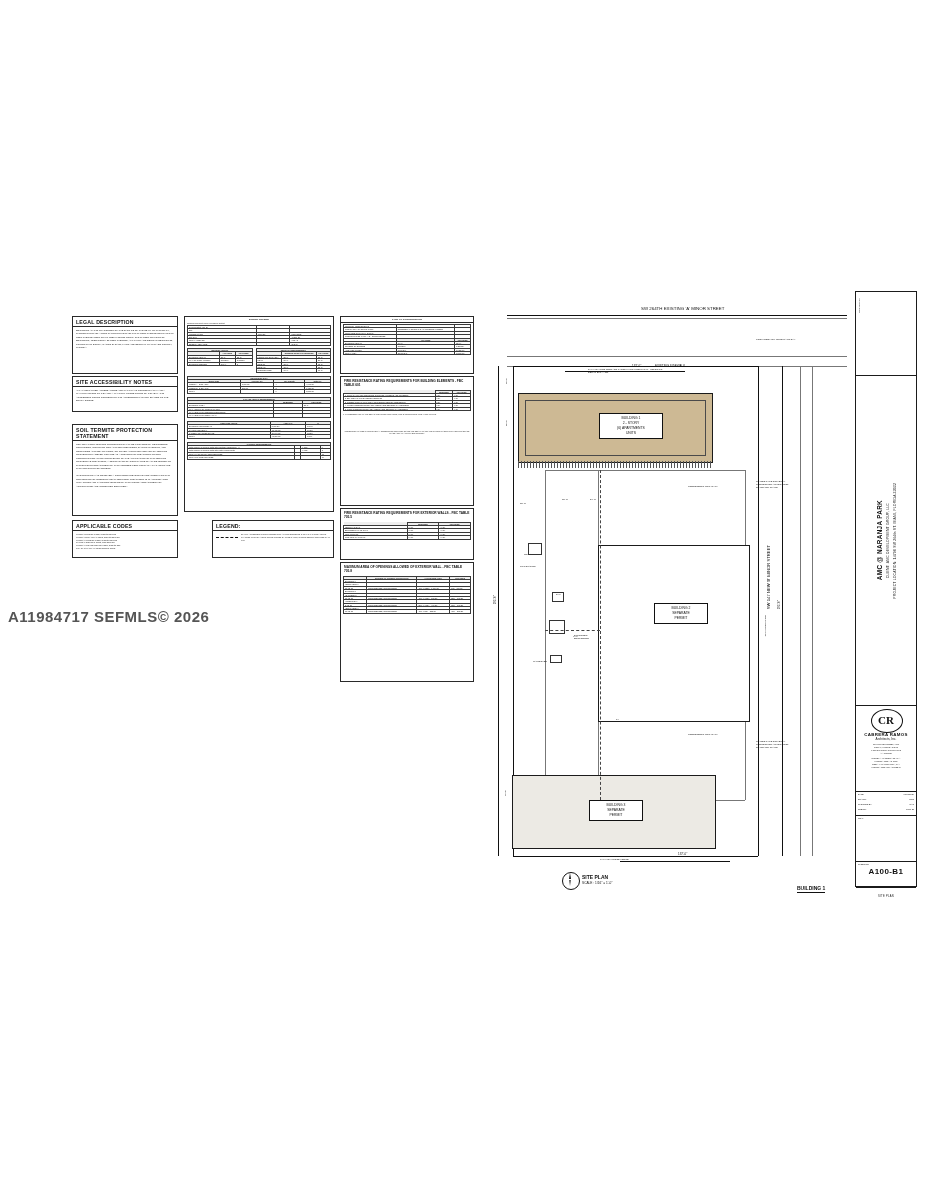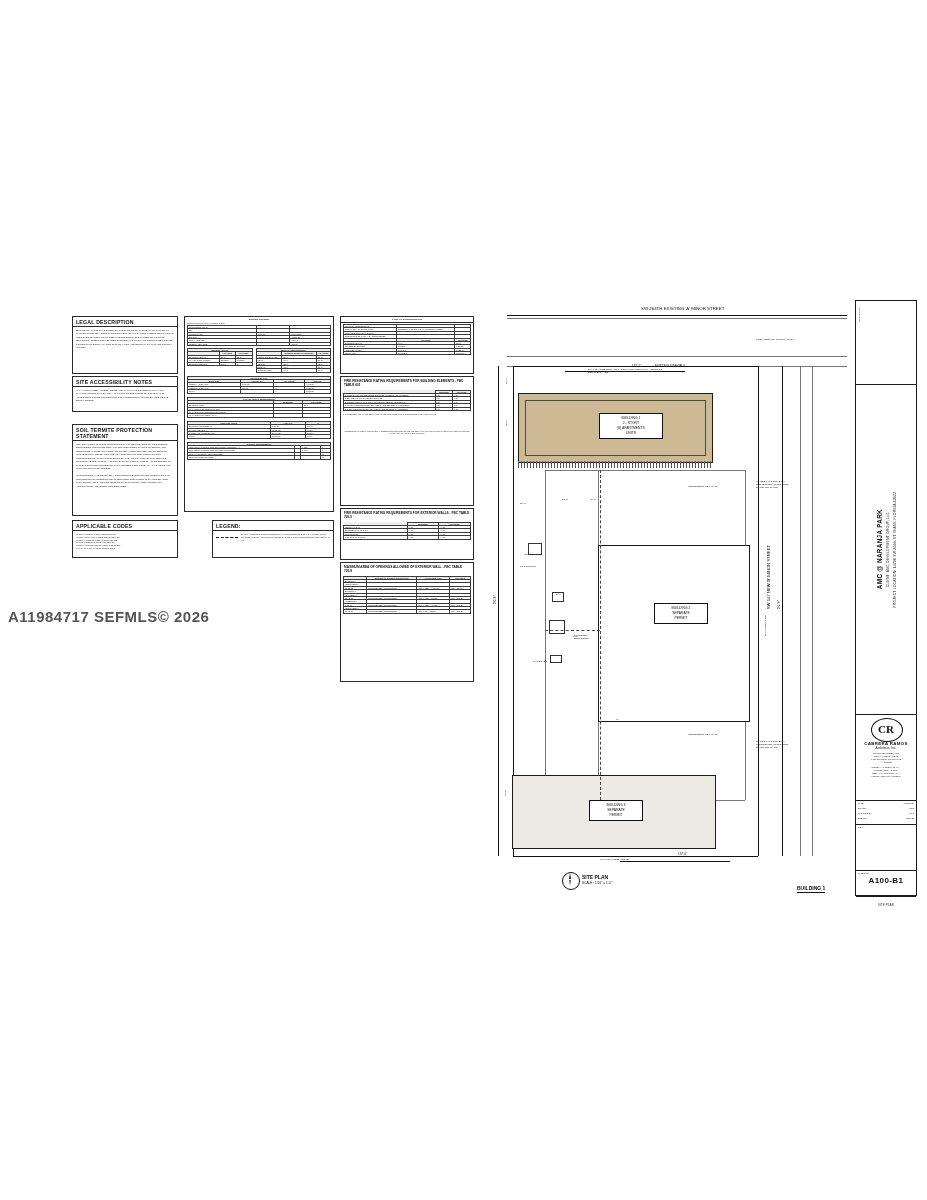--- a/index.html
+++ b/index.html
@@ -39,21 +39,21 @@
   .callout{position:absolute;background:#fff;border:.7px solid #111;font-size:3.4px;line-height:1.5;text-align:center;padding:2px 4px;}
 
   .bldg2{position:absolute;left:598px;top:545px;width:150px;height:175px;background:#fff;border:1px solid #1b1b1b;}
   .bldg3{position:absolute;left:512px;top:775px;width:202px;height:72px;background:#eceae4;border:1px solid #1b1b1b;}
 
   .hatchband{position:absolute;background:repeating-linear-gradient(90deg,#555 0 .6px,transparent .6px 3px);}
 
   .parking{position:absolute;border:.7px solid #555;}
 
   
-  .tb{position:absolute;left:855px;top:300px;width:62px;height:596px;border:1px solid #1b1b1b;background:#fff;box-sizing:border-box;}
+  .tb{position:absolute;left:855px;top:291px;width:62px;height:596px;border:1px solid #1b1b1b;background:#fff;box-sizing:border-box;}
   .tb .sec{border-bottom:1px solid #1b1b1b;box-sizing:border-box;position:relative;}
   .vert{writing-mode:vertical-rl;transform:rotate(180deg);}
   .tb .proj{font-size:6.4px;font-weight:bold;letter-spacing:.3px;}
   .tb .sub{font-size:3.4px;letter-spacing:.2px;}
   .tb .firm{font-size:4.4px;font-weight:bold;text-align:center;letter-spacing:.3px;}
   .tb .firm2{font-size:3.2px;text-align:center;}
   .tb .addr{font-size:2.1px;text-align:center;line-height:1.45;color:#222;}
   .tb .meta{font-size:2.1px;line-height:1.5;padding:1px 2px;}
   .tb .sheetno{font-size:8px;font-weight:bold;text-align:center;letter-spacing:.4px;}
   .tb .sheetttl{font-size:2.6px;text-align:center;letter-spacing:.3px;}

